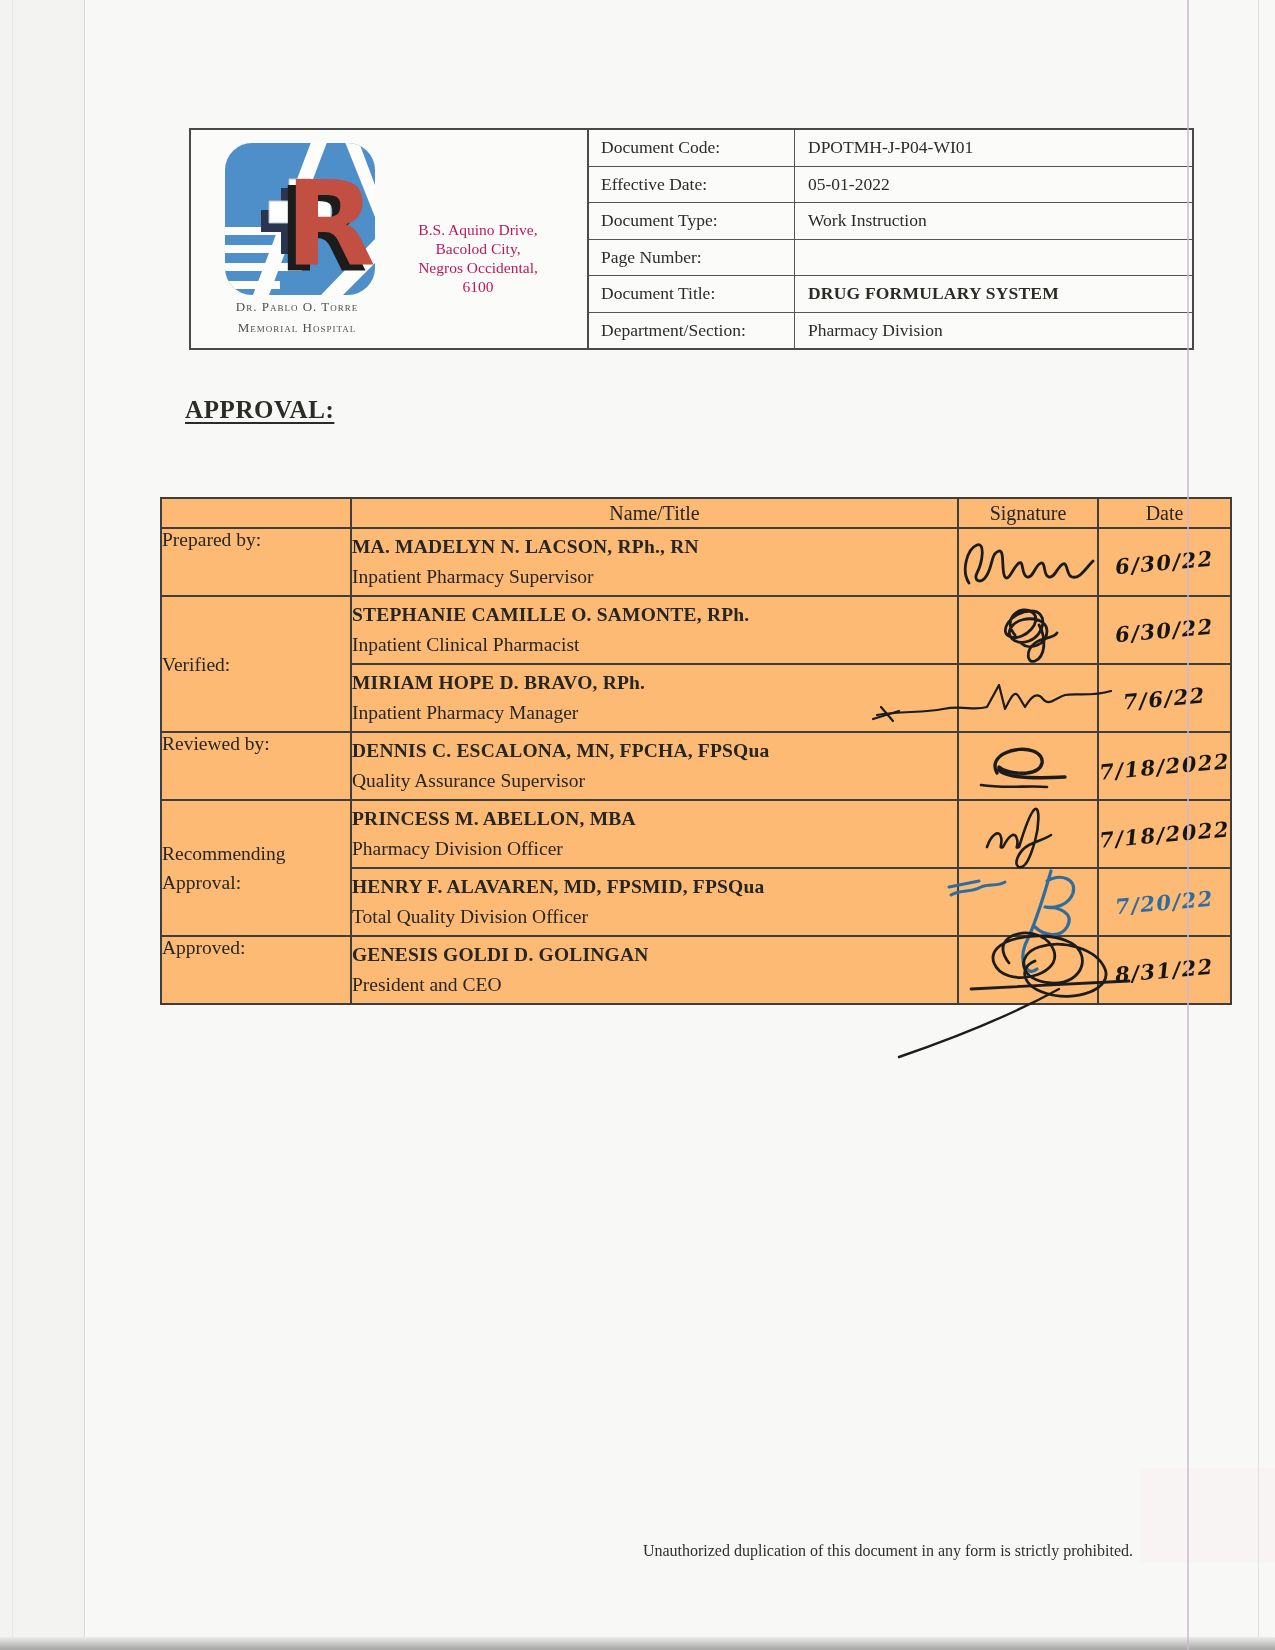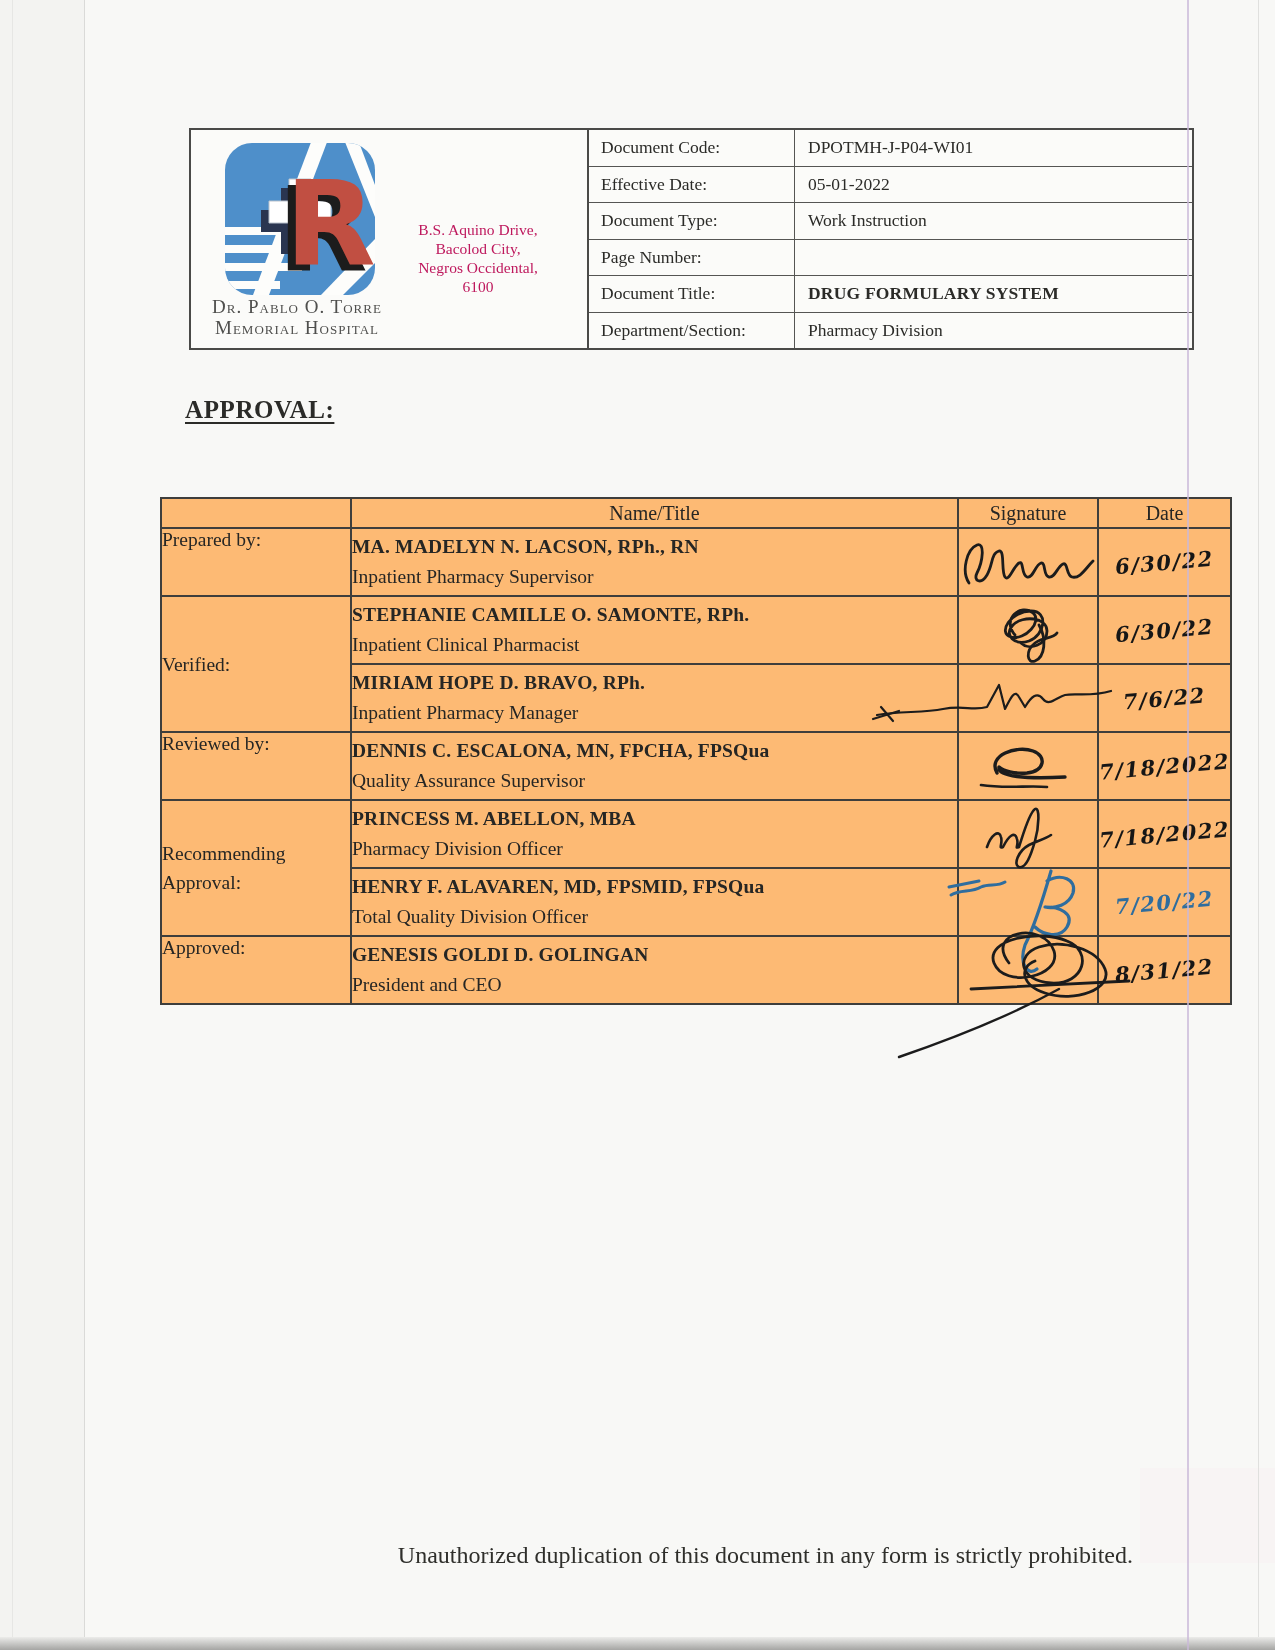--- a/index.html
+++ b/index.html
@@ -21,21 +21,21 @@
   .doc-rows{position:absolute;left:398px;top:0;right:0;bottom:0;display:flex;flex-direction:column;}
   .doc-row{flex:1;display:flex;border-top:1.6px solid #555553;}
   .doc-row:first-child{border-top:none;}
   .doc-label{width:193px;padding-left:12px;display:flex;align-items:center;font-size:17.5px;border-right:1.6px solid #555553;}
   .doc-value{flex:1;padding-left:13px;display:flex;align-items:center;font-size:17.5px;}
   .doc-value.bold{font-weight:bold;letter-spacing:.2px;}
 
   .logo-cell{position:absolute;left:0;top:0;width:396px;height:218px;}
   .logo-svg{position:absolute;left:34px;top:13px;}
   .hosp-name{position:absolute;left:0;top:166px;width:212px;text-align:center;
-        font-variant:small-caps;font-size:19px;line-height:21px;letter-spacing:1px;color:#4f4f4d;}
+        font-variant:small-caps;font-size:13px;line-height:21px;letter-spacing:1px;color:#4f4f4d;}
   .hosp-addr{position:absolute;left:202px;top:90px;width:170px;text-align:center;
         font-size:15.5px;line-height:19px;color:#be185d;}
 
   
   .approval-heading{position:absolute;left:185px;top:396px;font-size:25px;font-weight:bold;
         letter-spacing:.6px;text-decoration:underline;text-decoration-thickness:2px;text-underline-offset:4px;}
 
   
   table.approval{position:absolute;left:160px;top:497px;border-collapse:collapse;table-layout:fixed;
         font-family:"Liberation Serif",serif;color:#262624;background:#fdba74;}
@@ -49,21 +49,21 @@
   td.sigcell{position:relative;}
   td.datecell{text-align:center;position:relative;}
   .hand{display:inline-block;font-style:italic;font-weight:bold;font-size:21px;
         transform:rotate(-5deg);letter-spacing:1.5px;color:#161616;white-space:nowrap;
         font-family:"DejaVu Serif",serif;}
   .hand.blue{color:#2f6d9e;}
   .sig-svg{position:absolute;pointer-events:none;}
   .sig-stroke{fill:none;stroke:#1c1c1c;stroke-linecap:round;stroke-linejoin:round;}
   .sig-stroke.blue{stroke:#2f6d9e;}
 
-  .footer-note{position:absolute;right:142px;top:1542px;font-size:24px;color:#2f2f2b;}
+  .footer-note{position:absolute;right:142px;top:1542px;font-size:16px;color:#2f2f2b;}
 </style>
 </head>
 <body>
 
 <div id="page">
 
   <div class="edge-band-left"></div>
   <div class="fold-line-1"></div>
   <div class="fold-line-2"></div>
   <div class="corner-tint"></div>

